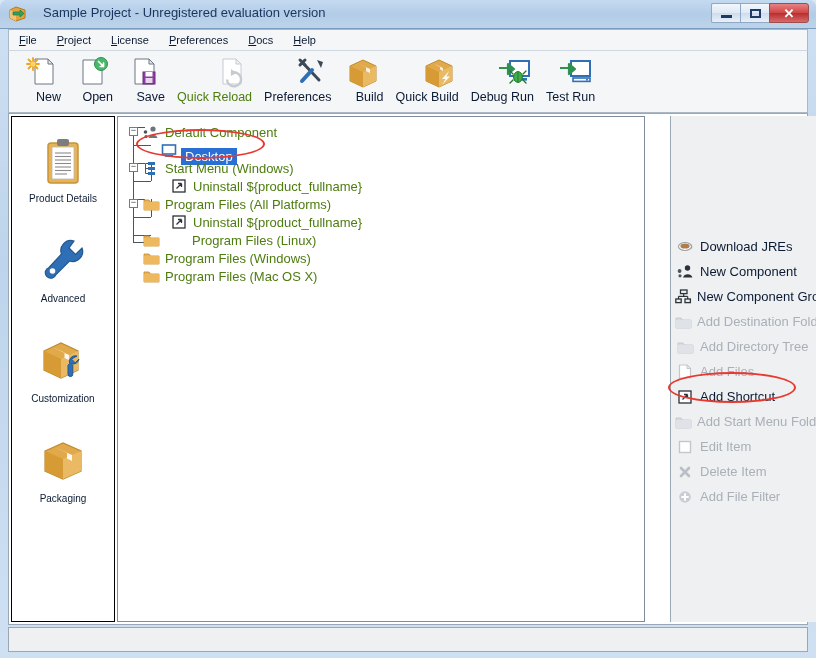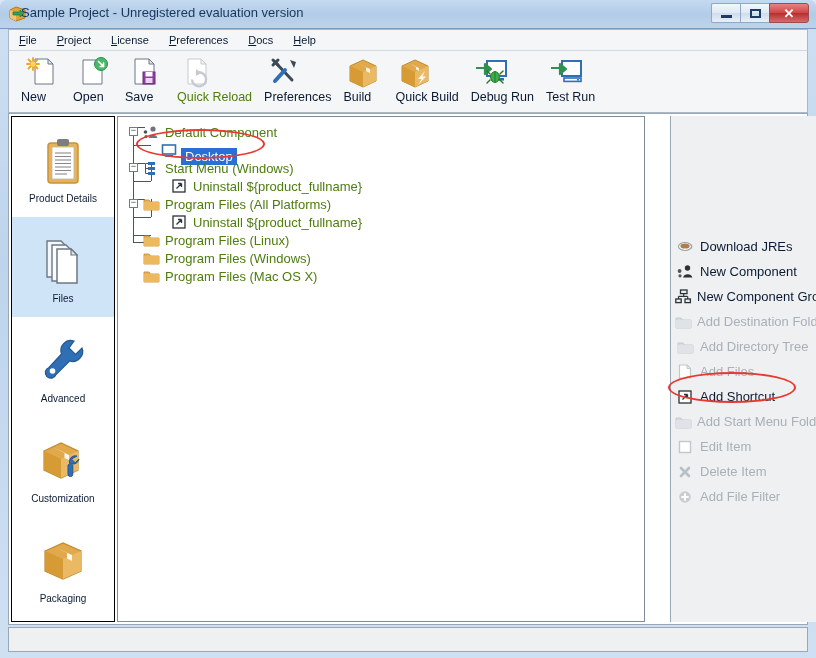--- a/index.html
+++ b/index.html
@@ -20,21 +20,21 @@
   .titlebar{
     position:absolute;left:0;top:0;width:816px;height:28px;
     background:linear-gradient(180deg,#c4daf0 0%,#b3cce7 50%,#bcd3ea 100%);
     border-radius:7px 7px 0 0;
     border-bottom:1px solid #7a9cc0;
   }
   .title-icon{
     position:absolute;left:9px;top:6px;width:17px;height:16px;
   }
   .title-text{
-    position:absolute;left:21px;top:5px;
+    position:absolute;left:43px;top:5px;
     font-size:13px;color:#17365d;white-space:nowrap;
   }
   .winbtns{position:absolute;right:7px;top:3px;height:21px;display:flex;gap:0;}
   .wb{
     width:29px;height:20px;box-sizing:border-box;
     border:1px solid #8fa8c4;
     background:linear-gradient(180deg,#f3f7fc 0%,#dfe9f5 48%,#cfdcec 52%,#e8f0f9 100%);
     display:flex;align-items:center;justify-content:center;
     color:#1a3c66;font-size:11px;
   }
@@ -65,21 +65,21 @@
   
   .toolbar{
     position:absolute;left:8px;top:51px;width:800px;height:62px;
     background:#f4f6f8;
     border:1px solid #aab8c6;border-top:none;
     box-sizing:border-box;
     display:flex;align-items:flex-start;padding-left:6px;
   }
   .tb-btn{
     width:auto;min-width:44px;height:58px;
-    display:flex;flex-direction:column;align-items:flex-start;justify-content:flex-start;
+    display:flex;flex-direction:column;align-items:flex-end;justify-content:flex-start;
     padding:4px 6px 0 6px;box-sizing:border-box;cursor:default;
   }
   .tb-ico{height:34px;width:40px;display:flex;align-items:center;justify-content:center;}
   .tb-lbl{font-size:12.5px;color:#0b1a33;margin-top:1px;white-space:nowrap;}
   .tb-btn.disabled .tb-lbl{color:#4d7c0f;}
 
   
   .content{
     position:absolute;left:8px;top:113px;width:800px;height:512px;
     background:#ffffff;
@@ -341,31 +341,20 @@
                 <line x1="13" y1="26.5" x2="29" y2="26.5"></line>
               <line x1="13" y1="30" x2="29" y2="30"></line>
                 <line x1="13" y1="33.5" x2="29" y2="33.5"></line>
               <line x1="13" y1="37" x2="25" y2="37"></line>
             </g>
           </svg>
         </span>
         <span class="nav-lbl">Product Details</span>
       </div>
 
-      <div class="nav-item selected">
-        <span class="nav-ico">
-          <svg width="44" height="50" viewBox="0 0 44 50">
-            <path d="M6 4 L20 4 L25 9 L25 40 L6 40 Z" fill="#f4f8fc" stroke="#6d7782" stroke-width="1.4"></path>
-            <path d="M11 8 L25 8 L30 13 L30 44 L11 44 Z" fill="#fafcfe" stroke="#6d7782" stroke-width="1.4"></path>
-            <path d="M16 12 L30 12 L36 18 L36 46 L16 46 Z" fill="#ffffff" stroke="#6d7782" stroke-width="1.5"></path>
-            <path d="M30 12 L30 18 L36 18 Z" fill="#dfe5eb" stroke="#6d7782" stroke-width="1.2"></path>
-          </svg>
-        </span>
-        <span class="nav-lbl">Files</span>
-      </div>
 
       <div class="nav-item">
         <span class="nav-ico">
           <svg width="46" height="50" viewBox="0 0 46 50">
             <path d="M34 4 a10 10 0 0 0 -12.5 13 L9 30.5 a5.5 5.5 0 1 0 7 7 L29.5 24 A10 10 0 0 0 42 11 L35.5 17.5 L29 11 Z" fill="#2f6fb5" stroke="#24588f" stroke-width="1.2"></path>
             <circle cx="12.5" cy="34" r="2.8" fill="#ffffff"></circle>
           </svg>
         </span>
         <span class="nav-lbl">Advanced</span>
       </div>
@@ -481,21 +470,21 @@
         <div class="trow" style="padding-left:52px;">
           <span class="tico">
             <svg width="14" height="14" viewBox="0 0 14 14">
               <rect x="1" y="1" width="12" height="12" fill="#ffffff" stroke="#2b3238" stroke-width="1.3"></rect>
               <path d="M4.5 9.5 L9.5 4.5 M9.5 4.5 L6 4.5 M9.5 4.5 L9.5 8" stroke="#2b3238" stroke-width="1.3" fill="none"></path>
             </svg>
           </span>
           <span class="tlbl">Uninstall ${product_fullname}</span>
         </div>
 
-        <div class="trow" style="padding-left:24px;">
+        <div class="trow" style="padding-left:24px;gap:27px;">
           <span class="tico">
             <svg width="17" height="14" viewBox="0 0 17 14">
               <path d="M1 3 L6 3 L7.5 5 L16 5 L16 13 L1 13 Z" fill="#e8b257" stroke="#c8933a" stroke-width="0.9"></path>
               <path d="M1 5 L16 5 L16 13 L1 13 Z" fill="#eeb95e"></path>
             </svg>
           </span>
           <span class="tlbl">Program Files (Linux)</span>
         </div>
 
         <div class="trow" style="padding-left:24px;">

